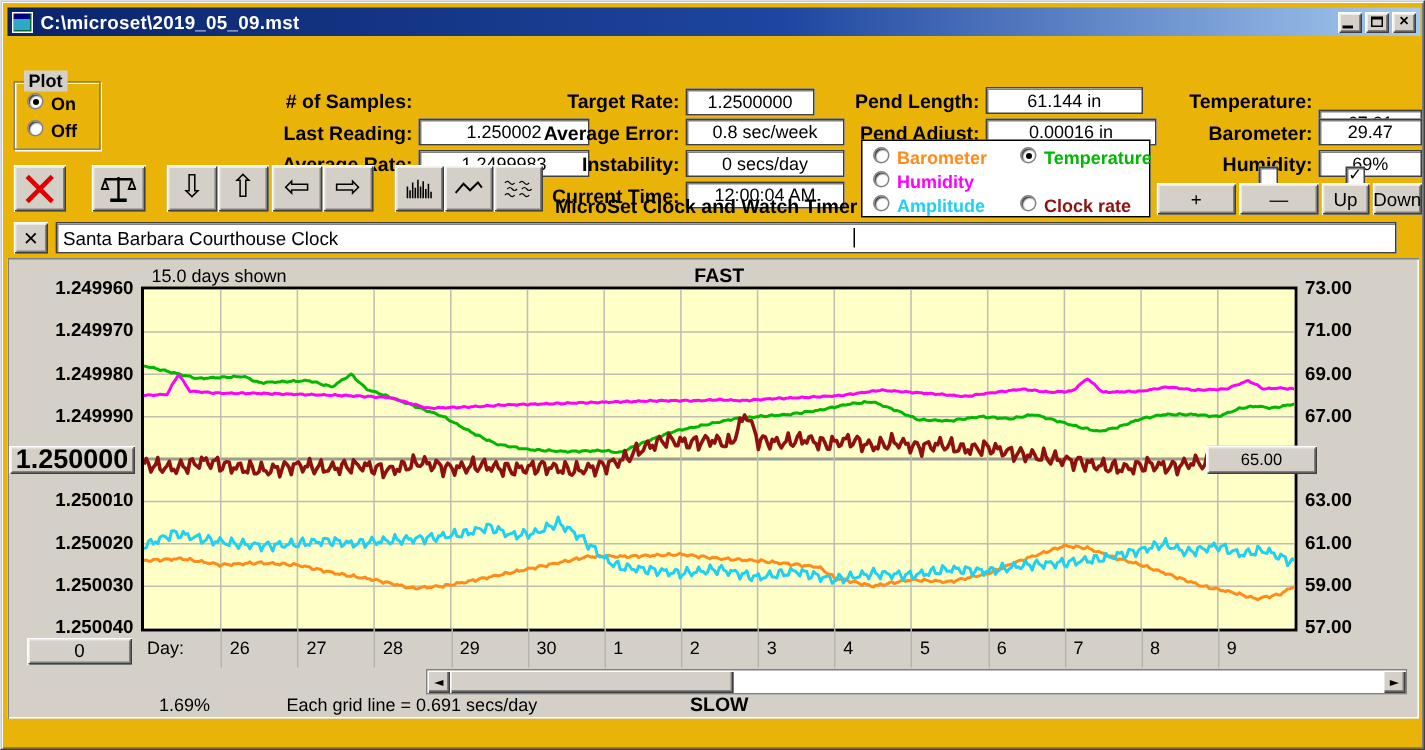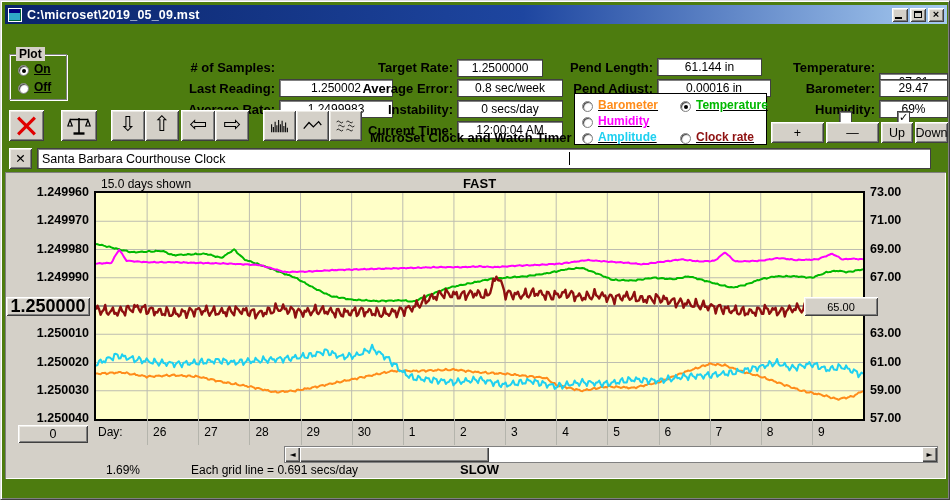--- a/index.html
+++ b/index.html
@@ -1,37 +1,37 @@
 <!DOCTYPE html>
 <html><head>
 <meta charset="utf-8">
 <style>
   html,body{margin:0;padding:0;background:#777;}
   *{box-sizing:border-box;font-family:"Liberation Sans","DejaVu Sans",sans-serif;}
-  .window{position:relative;width:950px;height:500px;background:#4d7c0f;
+  .window{position:relative;width:950px;height:500px;background:#eab308;
     border-top:1px solid #DFDFDF;border-left:1px solid #DFDFDF;border-right:1px solid #404040;border-bottom:1px solid #404040;
     box-shadow:inset 1px 1px 0 #fff, inset -1px -1px 0 #808080;overflow:hidden;}
   .titlebar{position:absolute;left:4px;top:4px;width:942px;height:19px;
     background:linear-gradient(90deg,#0A246A 0%,#1E46A0 55%,#A6CAF0 100%);
     display:flex;align-items:center;color:#fff;}
   .titleicon{width:14px;height:14px;margin-left:3px;border:1px solid #fff;
     background:linear-gradient(#000080 0 4px,#2FA7C7 4px 100%);
     box-shadow:inset -1px -1px 0 #063;}
   .titletext{margin-left:5px;font-size:12.5px;font-weight:bold;letter-spacing:.2px;}
   .winbtns{margin-left:auto;display:flex;gap:2px;margin-right:3px;}
   .winbtn{width:16px;height:14px;background:#D4D0C8;position:relative;
     box-shadow:inset 1px 1px 0 #fff, inset -1px -1px 0 #404040, inset 2px 2px 0 #ECEAE4, inset -2px -2px 0 #808080;
     display:flex;align-items:center;justify-content:center;font-size:11px;color:#000;font-weight:bold;line-height:1;}
   .minglyph{position:absolute;left:3px;bottom:3px;width:7px;height:2px;background:#000;}
   .maxglyph{width:8px;height:7px;border:1px solid #000;border-top:2px solid #000;}
   .menubar{position:absolute;left:4px;top:25px;width:942px;height:19px;display:flex;align-items:center;padding-left:2px;}
   .menuitem{font-size:12.5px;padding:2px 8px;color:#000;}
   .groupbox{position:absolute;border:1px solid #808080;box-shadow:1px 1px 0 #fff, inset 1px 1px 0 #fff;}
   .gb-label{position:absolute;top:-8px;left:6px;background:#D4D0C8;padding:0 3px;font-size:12px;font-weight:bold;}
-  .radio-row{position:absolute;display:flex;align-items:flex-end;gap:5px;text-decoration:underline;}
+  .radio-row{position:absolute;display:flex;align-items:flex-start;gap:5px;}
   .radio{width:11px;height:11px;border-radius:50%;background:#fff;border:1px solid #808080;
     box-shadow:inset 1px 1px 1px #404040;position:relative;flex:0 0 auto;}
   .radio.on::after{content:"";position:absolute;left:3px;top:3px;width:4px;height:4px;border-radius:50%;background:#000;}
   .radio-label{font-size:12px;font-weight:bold;white-space:nowrap;}
   .statlabel{position:absolute;font-size:13px;font-weight:bold;text-align:right;white-space:nowrap;}
   .vbox{position:absolute;height:18px;background:#fff;border:1px solid #404040;
     box-shadow:inset 1px 1px 0 #808080;display:flex;align-items:center;justify-content:center;
     font-size:12px;color:#000;}
   .btn3d{position:absolute;background:#D4D0C8;border:none;
     box-shadow:inset 1px 1px 0 #fff, inset -1px -1px 0 #404040, inset 2px 2px 0 #ECEAE4, inset -2px -2px 0 #808080;

